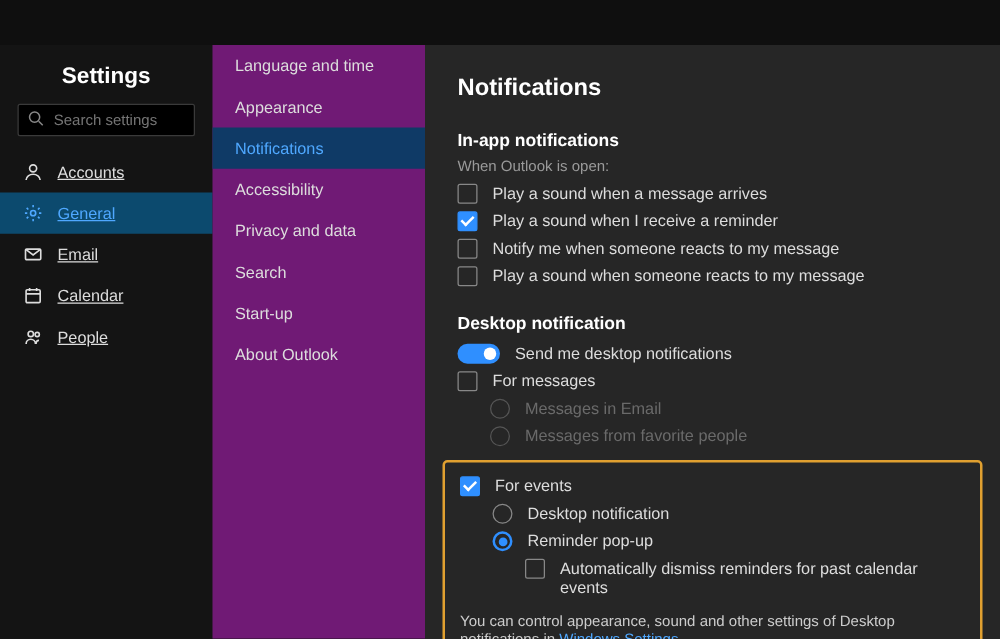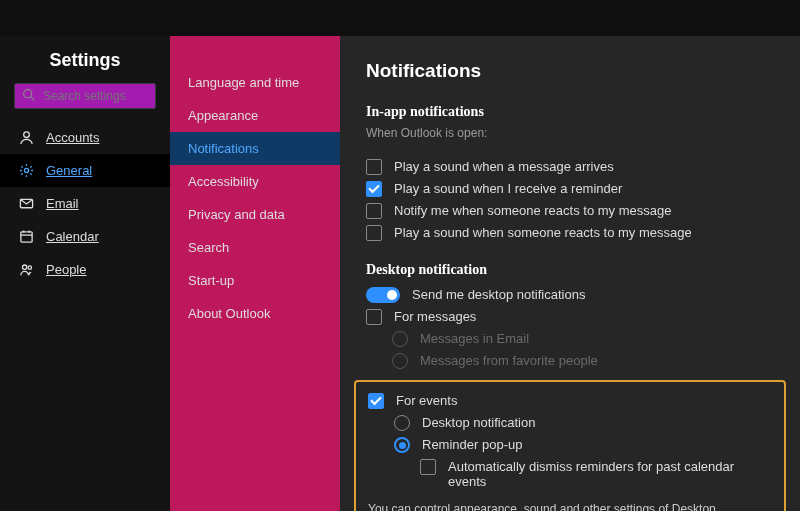--- a/index.html
+++ b/index.html
@@ -32,21 +32,21 @@
     padding: 0 18px 12px;
     color: #fff;
     text-align: center;
   }
   .search-wrap {
     margin: 0 14px 12px;
     position: relative;
   }
   .search-input {
     width: 100%;
-    background: #a21caf;
+    background: #000000;
     border: 1px solid #3a3a3a;
     color: #bbb;
     padding: 5px 8px 5px 28px;
     font-size: 12px;
     border-radius: 2px;
   }
   .search-icon {
     position: absolute;
     left: 8px; top: 50%;
     transform: translateY(-50%);
@@ -56,29 +56,28 @@
     display: flex;
     align-items: center;
     gap: 12px;
     padding: 9px 18px;
     color: #ddd;
     cursor: pointer;
     font-size: 13px;
     text-decoration: underline;
   }
   .nav-item.active {
-    background: #000000;
+    background: #0c4a6e;
     color: #4fa8ff;
   }
   .nav-item .icon { width: 16px; display:flex; align-items:center; justify-content:center; }
   
   .sidebar-mid {
     width: 170px;
-    background: #be185d;
-    padding-top: 30px;
+    background: #701a75;
   }
   .subnav-item {
     padding: 9px 18px;
     color: #ddd;
     cursor: pointer;
     font-size: 13px;
   }
   .subnav-item.active {
     background: #0f3a66;
     color: #4fa8ff;
@@ -95,26 +94,25 @@
     font-size: 19px;
     font-weight: 600;
     color: #fff;
     margin-bottom: 22px;
   }
   .section-title {
     font-size: 14px;
     font-weight: 600;
     color: #fff;
     margin-bottom: 6px;
-    font-family: Liberation Serif, serif;
   }
   .hint {
     font-size: 12px;
     color: #9a9a9a;
-    margin-bottom: 16px;
+    margin-bottom: 4px;
   }
   .row {
     display: flex;
     align-items: flex-start;
     gap: 12px;
     padding: 3px 0;
     font-size: 13px;
     color: #ddd;
   }
   .row.indent { padding-left: 26px; }

